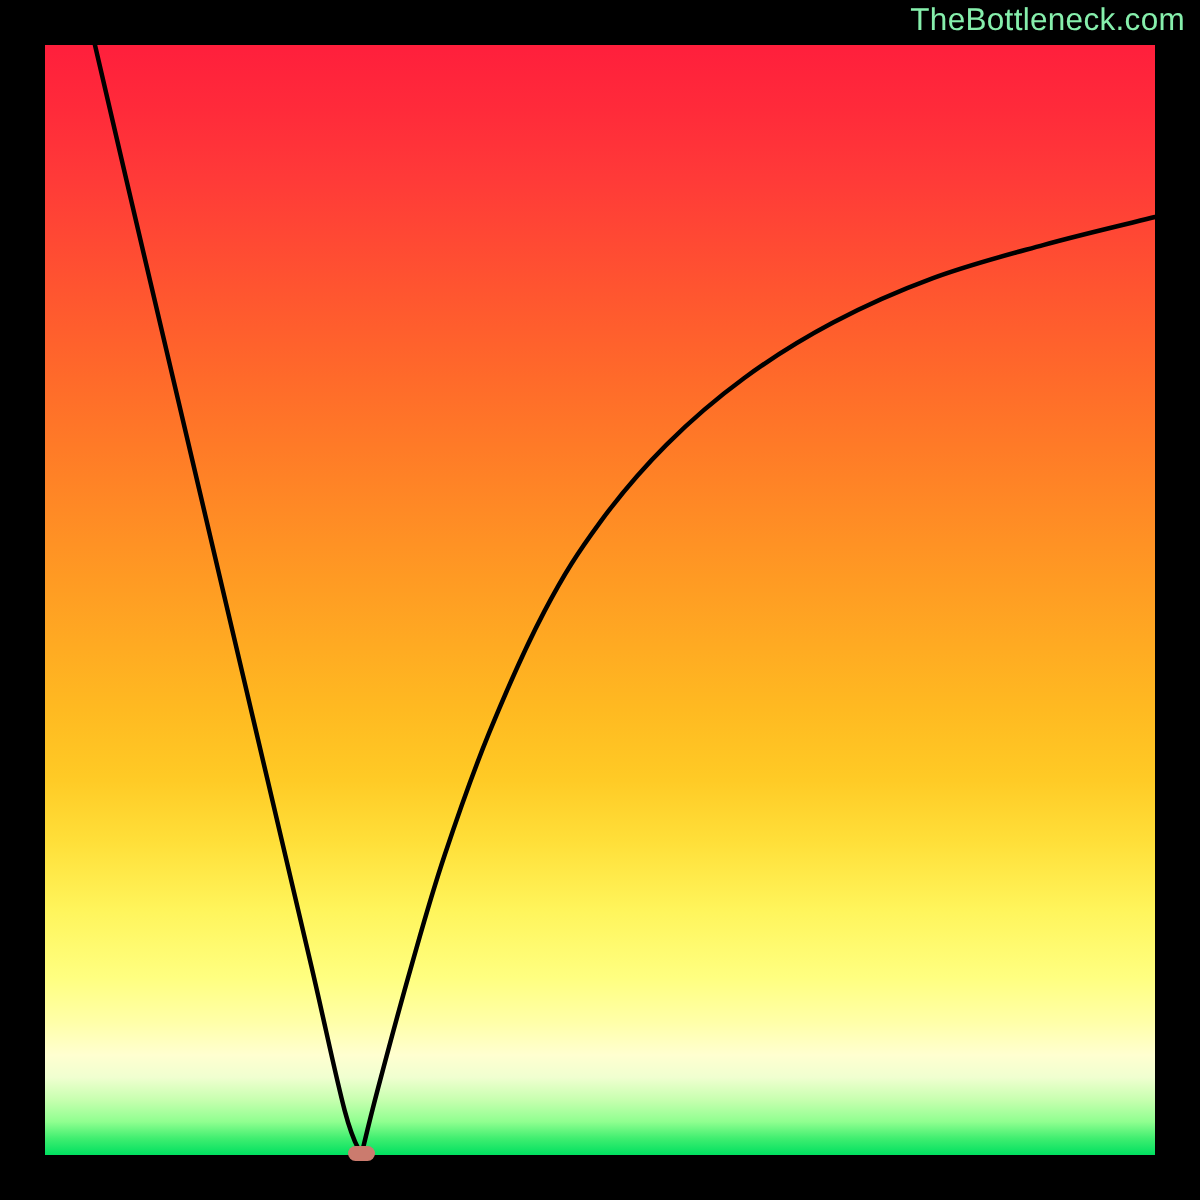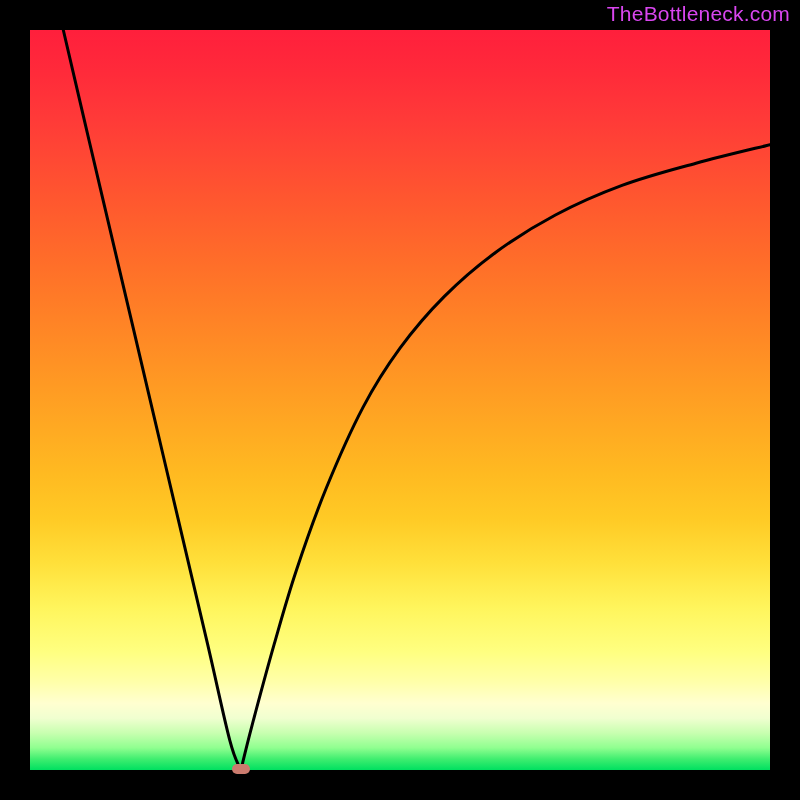--- a/index.html
+++ b/index.html
@@ -45,21 +45,21 @@
       #c8ffb0 95%,
       #90ff90 97%,
       #40ee70 98.5%,
       #00e060 100%
     );
   }
   .watermark {
     position: absolute;
     top: 2px;
     right: 10px;
-    color: #d946ef;
+    color: #86efac;
     font-size: 21px;
     font-weight: 500;
     letter-spacing: 0.2px;
     user-select: none;
     text-align: right;
   }
   svg.curve {
     position: absolute;
     left: 0;
     top: 0;

